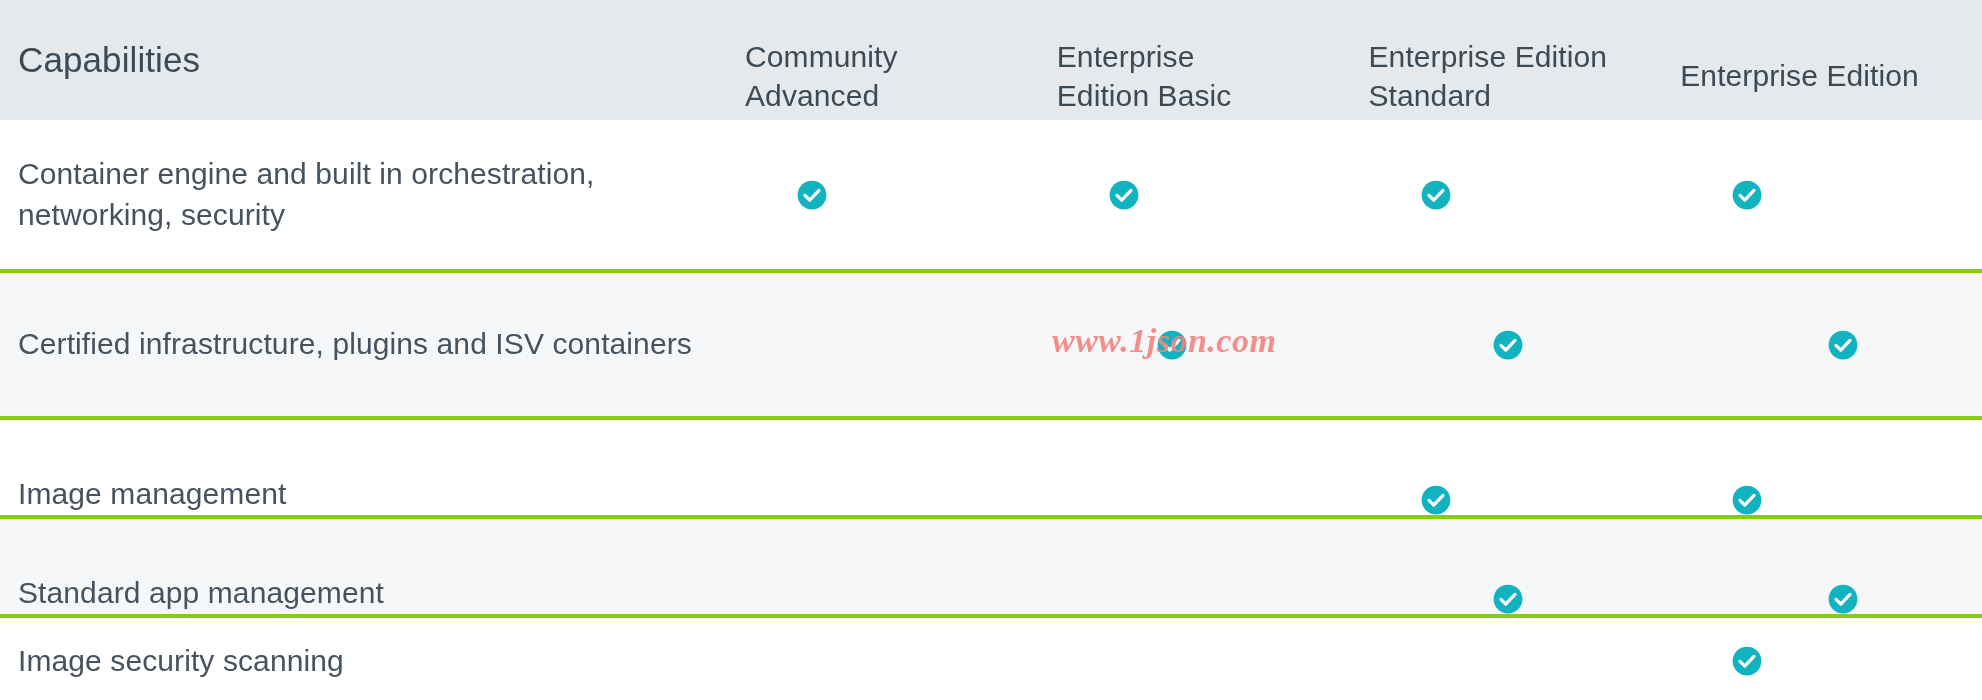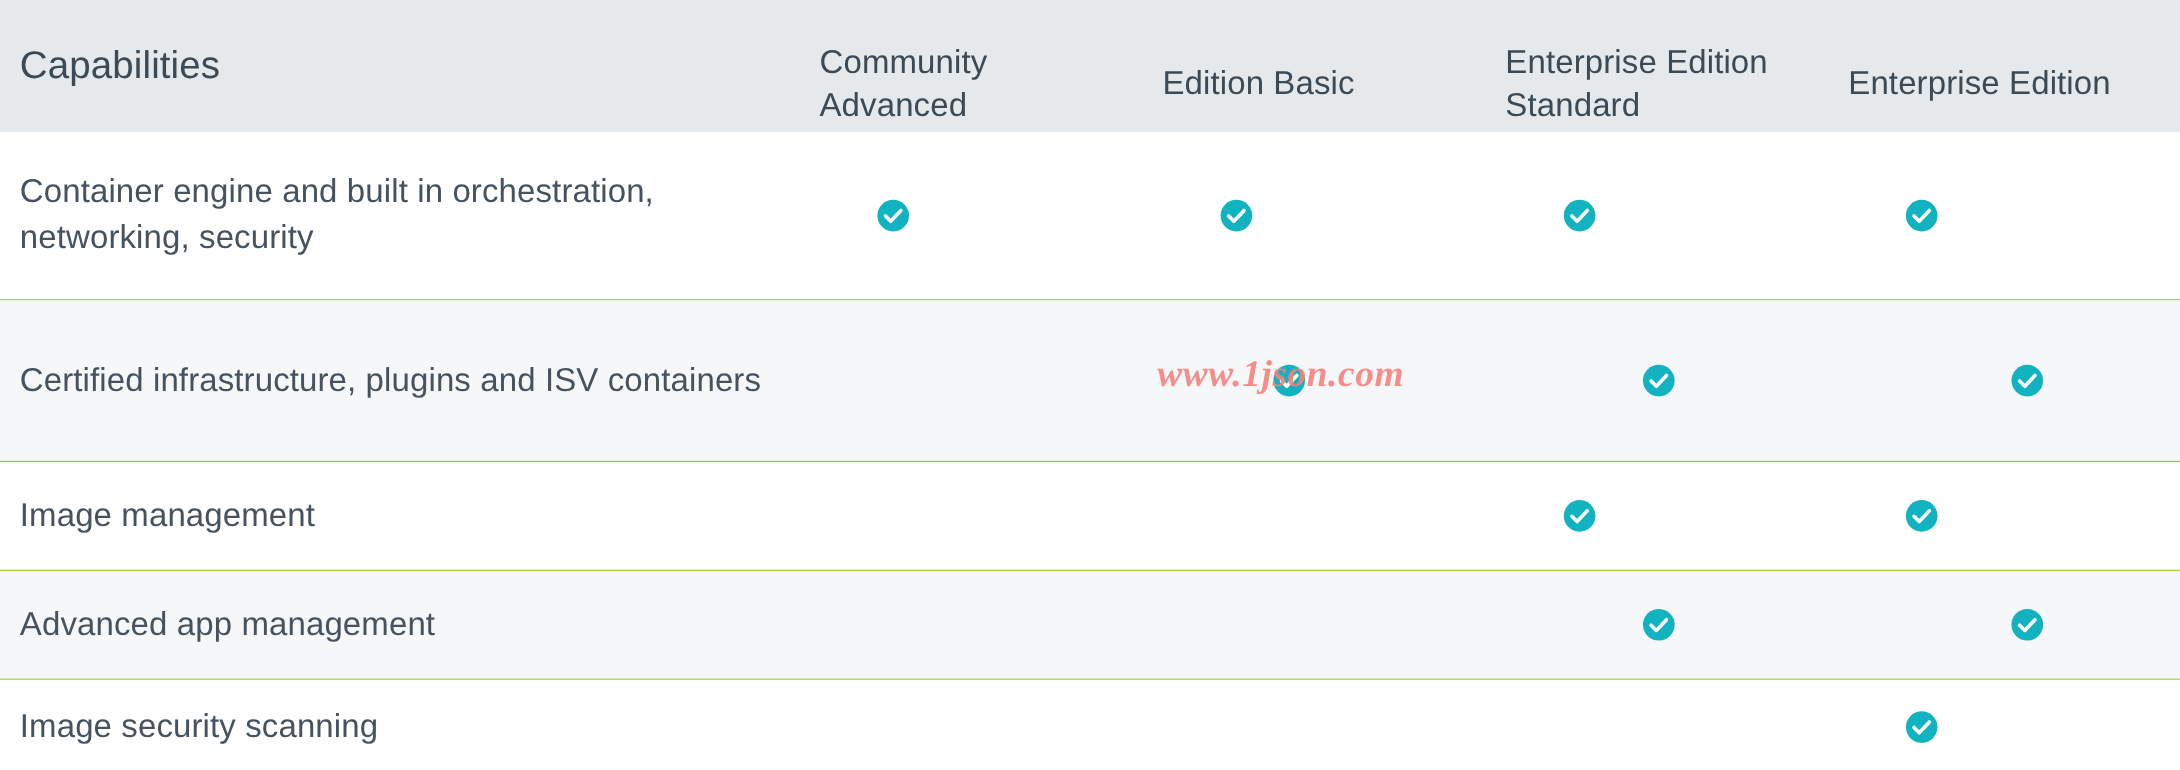--- a/index.html
+++ b/index.html
@@ -62,31 +62,31 @@
   .table-body {
     display: flex;
     flex-direction: column;
     flex: 1 1 auto;
   }
 
   .table-row {
     display: flex;
     align-items: center;
     background: #ffffff;
-    border-bottom: 1px solid #84cc16;
+    border-bottom: 4px solid #84cc16;
   }
 
   .table-row.alt {
     background: #f6f7f8;
     gap: 24px;
   }
 
   .row-h-tall  { flex: 0 0 153px; }
   .row-h-tall2 { flex: 0 0 147px; }
-  .row-h-short { flex: 0 0 99px; }
+  .row-h-short { flex: 0 0 99px; align-items: flex-end; }
   .row-h-last  { flex: 0 0 86px; border-bottom: none; }
 
   .cell-label {
     flex: 0 0 735px;
     padding-left: 18px;
     padding-right: 24px;
     font-size: 30px;
     color: #46535f;
     font-weight: 400;
     line-height: 1.36;
@@ -139,20 +139,21 @@
     <div class="col-capabilities">
       <div class="header-title">Capabilities</div>
     </div>
 
     <div class="col-plan">
       <div class="header-plan-label">Community</div>
       <div class="header-plan-label">Advanced</div>
     </div>
 
     <div class="col-plan">
+      <div class="header-plan-label">Enterprise</div>
       <div class="header-plan-label">Edition Basic</div>
     </div>
 
     <div class="col-plan">
       <div class="header-plan-label">Enterprise Edition</div>
       <div class="header-plan-label">Standard</div>
     </div>
 
     <div class="col-plan">
       <div class="header-plan-label">Enterprise Edition</div>
@@ -248,21 +249,21 @@
           <span>
             <svg class="check-icon" viewBox="0 0 24 24" xmlns="http://www.w3.org/2000/svg">
               <circle cx="12" cy="12" r="11.5" fill="#12b3c0"></circle>
               <path d="M6.4 12.3 L10.2 16.1 L17.6 8.3" fill="none" stroke="#ffffff" stroke-width="2.6" stroke-linecap="round" stroke-linejoin="round"></path>
             </svg>
           </span>
         </div>
     </div>
 
     <div class="table-row row-h-short alt">
-      <div class="cell-label">Advanced app management</div>
+      <div class="cell-label">Standard app management</div>
       <div class="cell-mark">
           <span class="check-empty"></span>
         </div>
       <div class="cell-mark">
           <span class="check-empty"></span>
         </div>
       <div class="cell-mark">
           <span>
             <svg class="check-icon" viewBox="0 0 24 24" xmlns="http://www.w3.org/2000/svg">
               <circle cx="12" cy="12" r="11.5" fill="#12b3c0"></circle>

